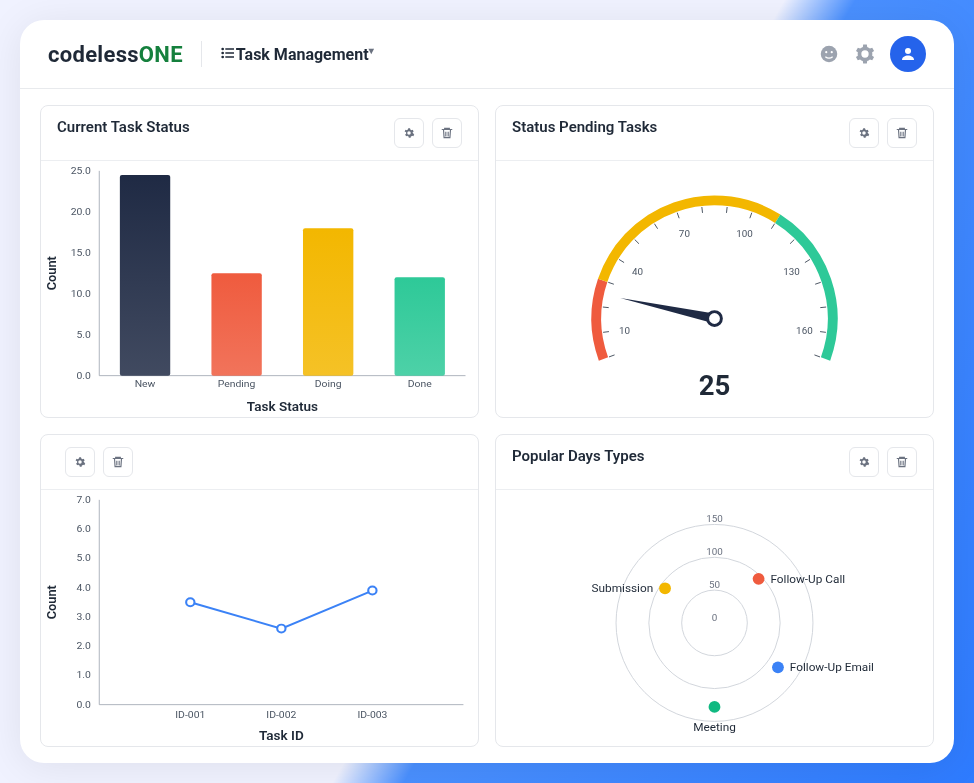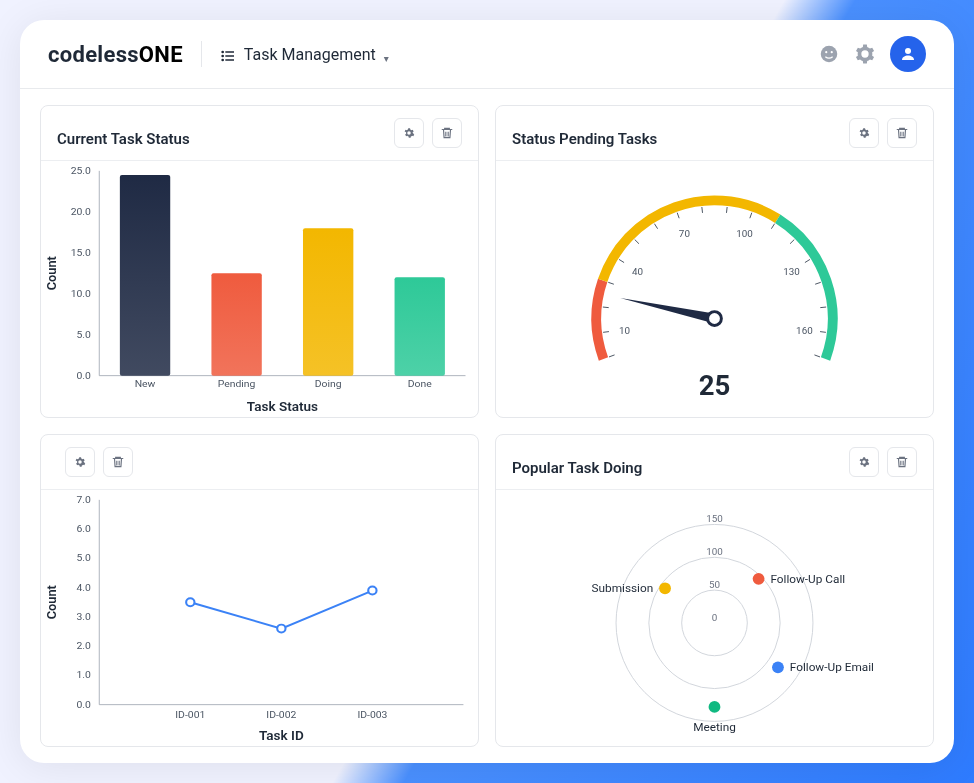--- a/index.html
+++ b/index.html
@@ -1,31 +1,31 @@
 <!DOCTYPE html>
 <html><head>
 <meta charset="utf-8">
 <style>
 *{margin:0;padding:0;box-sizing:border-box;font-family:-apple-system,BlinkMacSystemFont,"Segoe UI",Roboto,Arial,sans-serif}
 body{width:974px;height:783px;background:linear-gradient(120deg,#f0f2ff 0%,#f0f2ff 55%,#4a90ff 60%,#2e7bff 100%);padding:20px;overflow:hidden}
 .app{background:#fff;border-radius:24px;height:100%;box-shadow:0 4px 40px rgba(0,0,0,.08);display:flex;flex-direction:column;overflow:hidden}
 .topbar{display:flex;align-items:center;padding:16px 28px;border-bottom:1px solid #e8eaed}
 .logo{font-size:22px;font-weight:700;color:#1f2937;letter-spacing:.3px}
-.logo .blue{color:#000000}
+.logo .blue{color:#15803d}
 .divider{width:1px;height:26px;background:#e5e7eb;margin:0 18px}
-.navlabel{display:flex;align-items:flex-end;gap:8px;font-size:16px;font-weight:400;color:#1f2937}
+.navlabel{display:flex;align-items:flex-start;font-size:16px;font-weight:700;color:#1f2937}
 .chev{font-size:10px;color:#6b7280}
 .spacer{flex:1}
 .topicons{display:flex;align-items:center;gap:14px}
 .ticon{width:22px;height:22px;display:flex;align-items:center;justify-content:center;color:#9ca3af}
 .avatar{width:36px;height:36px;border-radius:50%;background:#2563eb;display:flex;align-items:center;justify-content:center}
 .avatar svg{width:18px;height:18px}
 .grid{flex:1;display:grid;grid-template-columns:1fr 1fr;grid-template-rows:1fr 1fr;gap:16px;padding:16px 20px;overflow:hidden}
 .card{border:1px solid #e5e7eb;border-radius:8px;display:flex;flex-direction:column;min-height:0}
-.cardhead{display:flex;align-items:flex-end;padding:12px 16px;border-bottom:1px solid #eceef1}
+.cardhead{display:flex;align-items:flex-start;padding:12px 16px;border-bottom:1px solid #eceef1}
 .cardtitle{font-size:15px;font-weight:600;color:#1f2937;flex:1}
 .iconbtn{width:30px;height:30px;border:1px solid #e5e7eb;border-radius:6px;display:flex;align-items:center;justify-content:center;background:#fff;margin-left:8px;cursor:pointer}
 .iconbtn svg{width:14px;height:14px;color:#6b7280}
 .cardbody{flex:1;position:relative;min-height:0}
 .svgchart{position:absolute;inset:0;width:100%;height:100%}
 .axislbl{font-size:13px;font-weight:600;fill:#1f2937}
 .tick{font-size:10px;fill:#4b5563}
 .catlbl{font-size:10px;fill:#4b5563}
 .gaugev{font-size:28px;font-weight:700;fill:#1f2937;text-anchor:middle}
 .radlbl{font-size:12px;fill:#1f2937}
@@ -217,21 +217,21 @@
             <text x="231" y="232" text-anchor="middle" class="catlbl">ID-002</text>
             <text x="318.5" y="232" text-anchor="middle" class="catlbl">ID-003</text>
             <text x="231" y="254" text-anchor="middle" class="axislbl">Task ID</text>
             <text x="14" y="114" text-anchor="middle" class="axislbl" transform="rotate(-90 14 114)">Count</text>
           </svg>
       </div>
     </div>
 
     <div class="card">
       <div class="cardhead">
-        <div class="cardtitle">Popular Task Doing</div>
+        <div class="cardtitle">Popular Days Types</div>
         <div class="iconbtn">
             <svg viewBox="0 0 24 24" fill="currentColor">
               <path d="M12 9a3 3 0 100 6 3 3 0 000-6zm7.4 3c0 .4 0 .9-.1 1.3l1.7 1.3-1.6 2.8-2-.8c-.7.5-1.4 1-2.3 1.3l-.3 2.1h-3.2l-.3-2.1c-.9-.3-1.6-.7-2.3-1.3l-2 .8-1.6-2.8 1.7-1.3c-.1-.4-.1-.9-.1-1.3s0-.9.1-1.3L4.4 9.4 6 6.6l2 .8c.7-.5 1.4-1 2.3-1.3l.3-2.1h3.2l.3 2.1c.9.3 1.6.7 2.3 1.3l2-.8 1.6 2.8-1.7 1.3c.1.4.1.9.1 1.3z"></path>
             </svg>
           </div>
         <div class="iconbtn">
             <svg viewBox="0 0 24 24" fill="none" stroke="currentColor" stroke-width="2">
               <path d="M3 6h18M8 6V4h8v2M6 6l1 14h10l1-14M10 10v8M14 10v8"></path>
             </svg>
           </div>

